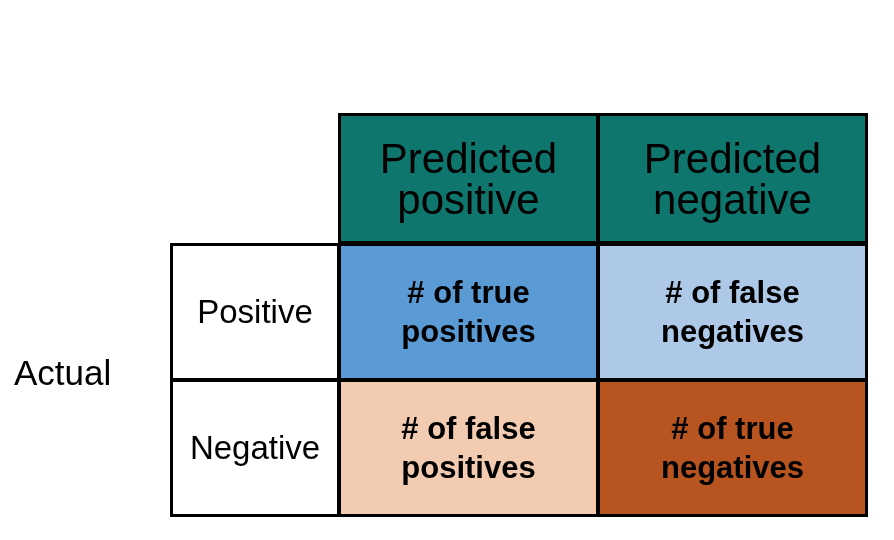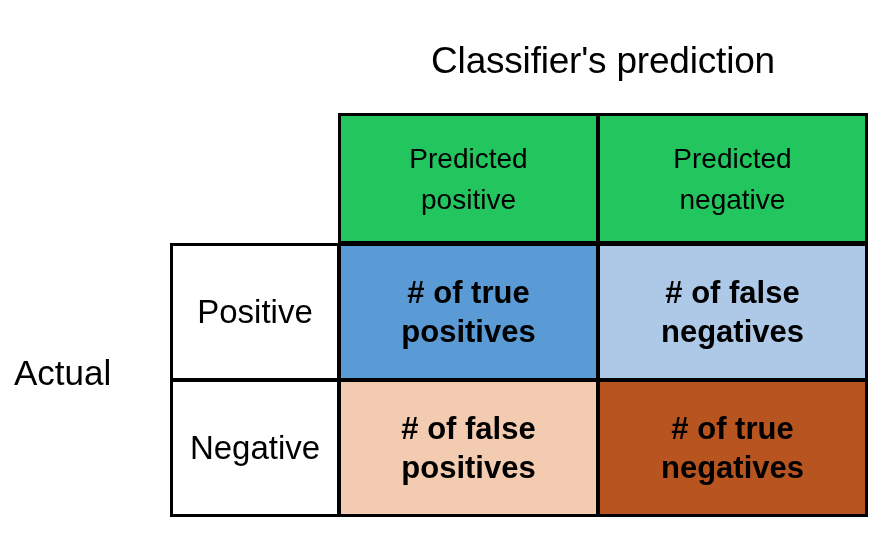--- a/index.html
+++ b/index.html
@@ -55,22 +55,22 @@
     box-sizing: border-box;
     border: 3px solid #000000;
     display: flex;
     align-items: center;
     justify-content: center;
     text-align: center;
   }
 
   
   .col-header {
-    background: #22c55e;
-    font-size: 28px;
+    background: #0f766e;
+    font-size: 42px;
     line-height: 41px;
     font-weight: 400;
   }
   #header-predicted-positive {
     left: 338px;
     top: 113px;
     width: 261px;
     height: 131px;
   }
   #header-predicted-negative {
@@ -135,21 +135,20 @@
   .cell-text {
     display: block;
     white-space: pre-line;
   }
 </style>
 </head>
 <body>
 
 <div id="figure">
 
-  <div id="prediction-title">Classifier's prediction</div>
 
   <div id="actual-label">Actual</div>
 
   <div class="cell col-header" id="header-predicted-positive">
     <span class="cell-text">Predicted
 positive</span>
   </div>
 
   <div class="cell col-header" id="header-predicted-negative">
     <span class="cell-text">Predicted

